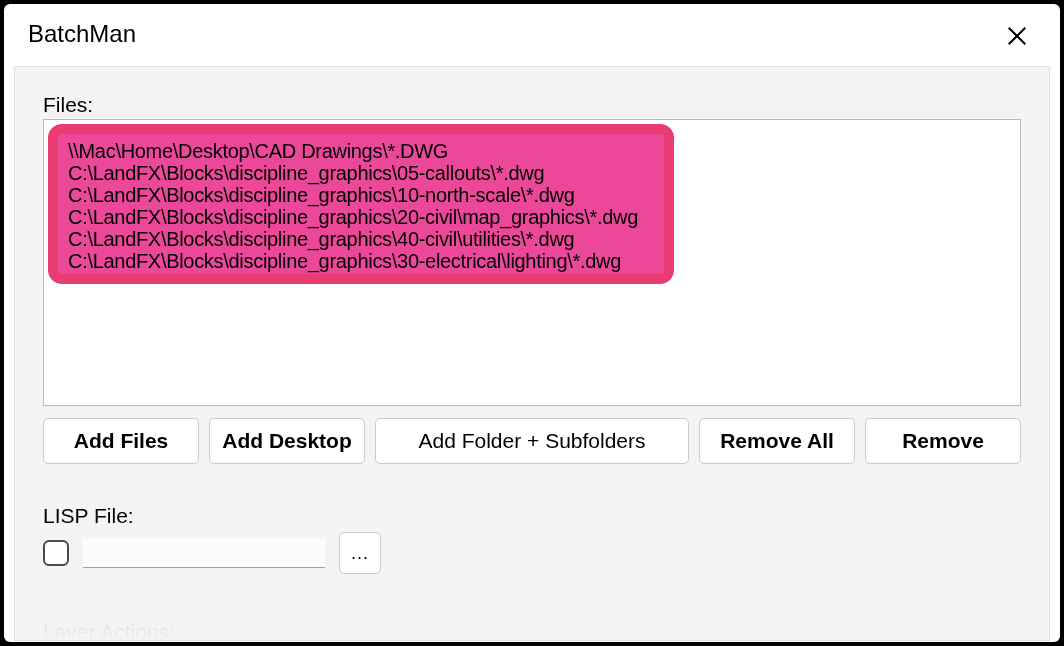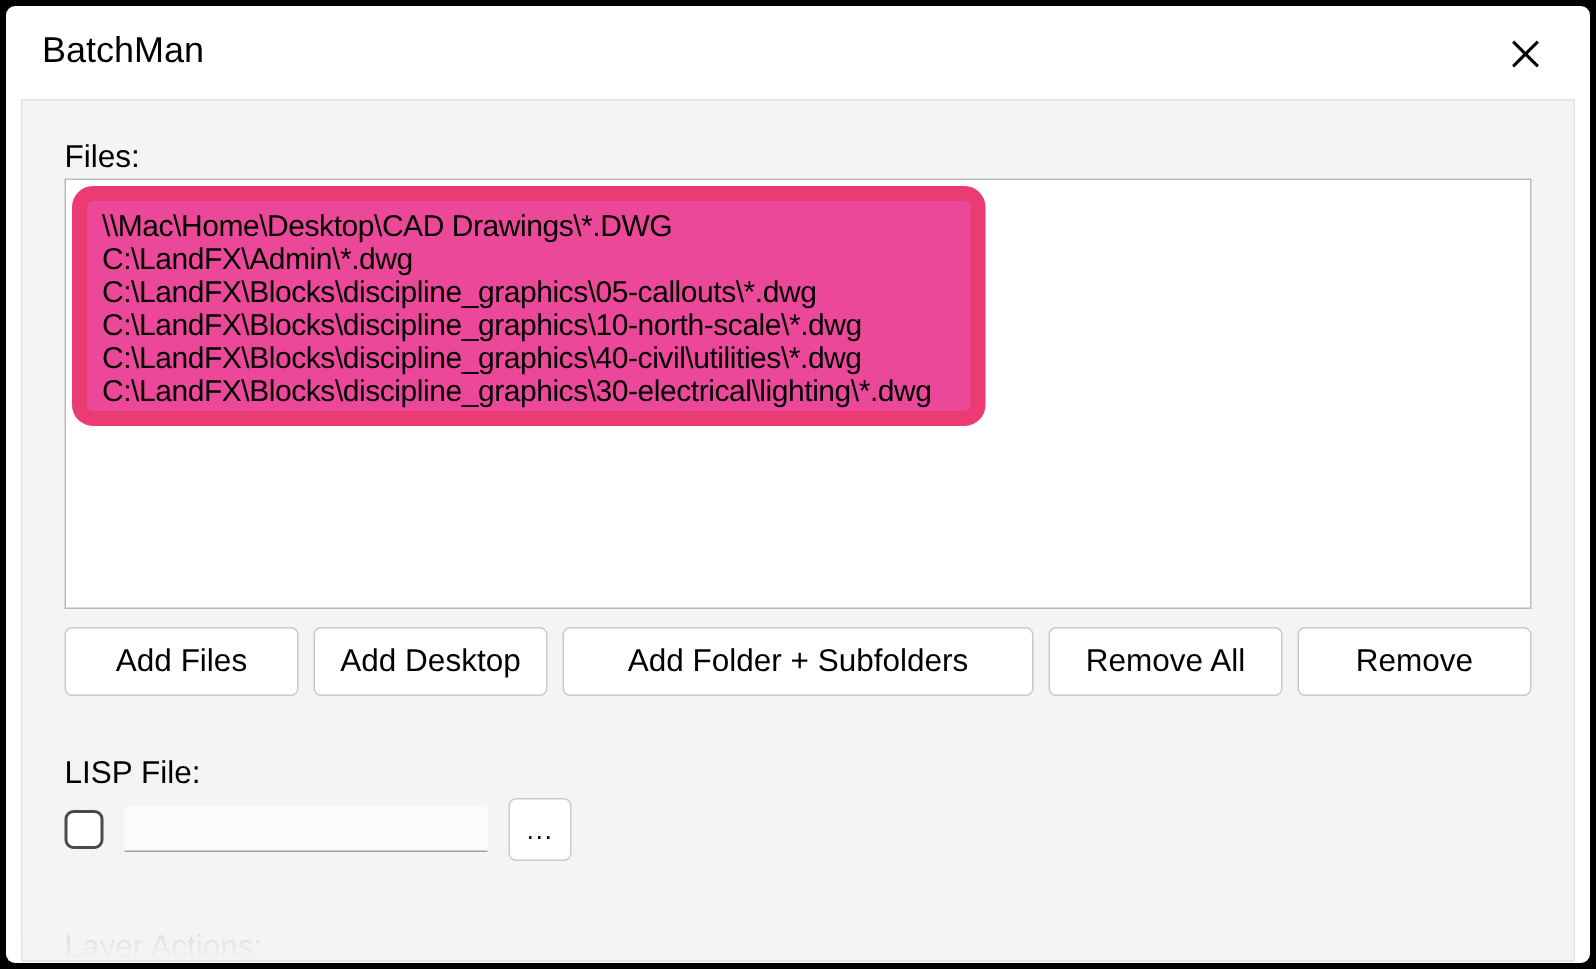--- a/index.html
+++ b/index.html
@@ -86,20 +86,21 @@
       color: #000;
       height: 46px;
       cursor: pointer;
       font-family: inherit;
     }
     .btn-addfiles,
     .btn-addfolder,
     .btn-remove,
     .btn-removeall {
       flex: 0 0 156px;
+      font-weight: bold;
     }
     .btn-addfoldersub {
       flex: 1;
     }
     .lisp-row {
       display: flex;
       align-items: center;
       gap: 14px;
       margin-top: 4px;
     }
@@ -162,23 +163,23 @@
     </button>
   </div>
 
   <div class="body-area">
 
     <div class="section-label">Files:</div>
 
     <div class="files-box">
       <div class="highlight-box">
         <div class="file-line">\\Mac\Home\Desktop\CAD Drawings\*.DWG</div>
-        <div class="file-line">C:\LandFX\Admin\*.dwg</div>
         <div class="file-line">C:\LandFX\Blocks\discipline_graphics\05-callouts\*.dwg</div>
         <div class="file-line">C:\LandFX\Blocks\discipline_graphics\10-north-scale\*.dwg</div>
+        <div class="file-line">C:\LandFX\Blocks\discipline_graphics\20-civil\map_graphics\*.dwg</div>
         <div class="file-line">C:\LandFX\Blocks\discipline_graphics\40-civil\utilities\*.dwg</div>
         <div class="file-line">C:\LandFX\Blocks\discipline_graphics\30-electrical\lighting\*.dwg</div>
       </div>
     </div>
 
     <div class="button-row">
       <button class="btn btn-addfiles">Add Files</button>
       <button class="btn btn-addfolder">Add Desktop</button>
       <button class="btn btn-addfoldersub">Add Folder + Subfolders</button>
       <button class="btn btn-removeall">Remove All</button>

